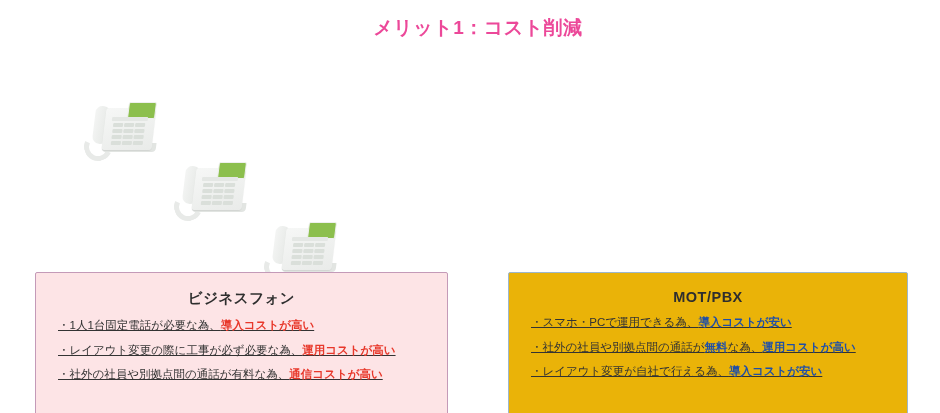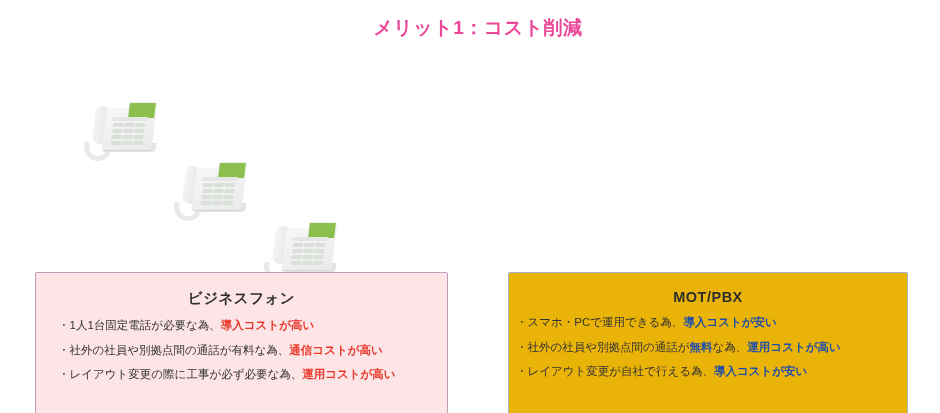--- a/index.html
+++ b/index.html
@@ -88,24 +88,24 @@
     background:#eab308;
     border:1.5px solid #9db7cc;
   }
   .panel-title{
     text-align:center;font-size:14.5px;font-weight:bold;color:#2e2e2e;
     margin:4px 0 10px 0;letter-spacing:.5px;
   }
   .bullets{margin:0;padding:0;list-style:none;}
   .bullets li{
     font-size:11.5px;line-height:1.35;color:#333333;
-    margin:0 0 9px 0;white-space:nowrap;
+    margin:0 0 9px 0;white-space:nowrap;text-decoration:underline;
   }
   .panel-left .bullets{padding-left:22px;}
-  .panel-right .bullets{padding-left:7px;}
+  .panel-right .bullets{padding-left:22px;}
   .hl-red{color:#e8382b;font-weight:bold;}
   .hl-blue{color:#1f4fa8;font-weight:bold;}
 </style>
 </head>
 <body>
 
 <div class="stage">
 
   <div class="page-title">メリット1：コスト削減</div>
 
@@ -216,24 +216,24 @@
     
   </div>
 
   <div class="panel panel-left">
     <div class="panel-title">ビジネスフォン</div>
     <ul class="bullets">
       <li>
         <span>・1人1台固定電話が必要な為、</span><span class="hl-red">導入コストが高い</span>
       </li>
       <li>
+        <span>・レイアウト変更の際に工事が必ず必要な為、</span><span class="hl-red">運用コストが高い</span>
+      </li>
+      <li>
         <span>・社外の社員や別拠点間の通話が有料な為、</span><span class="hl-red">通信コストが高い</span>
-      </li>
-      <li>
-        <span>・レイアウト変更の際に工事が必ず必要な為、</span><span class="hl-red">運用コストが高い</span>
       </li>
     </ul>
   </div>
 
   <div class="panel panel-right">
     <div class="panel-title">MOT/PBX</div>
     <ul class="bullets">
       <li>
         <span>・スマホ・PCで運用できる為、</span><span class="hl-blue">導入コストが安い</span>
       </li>

